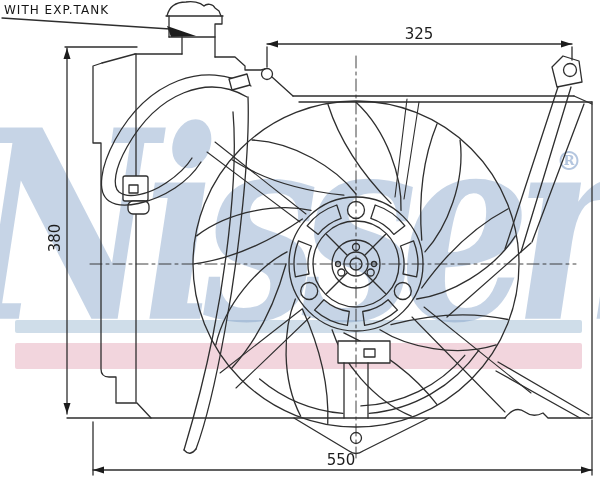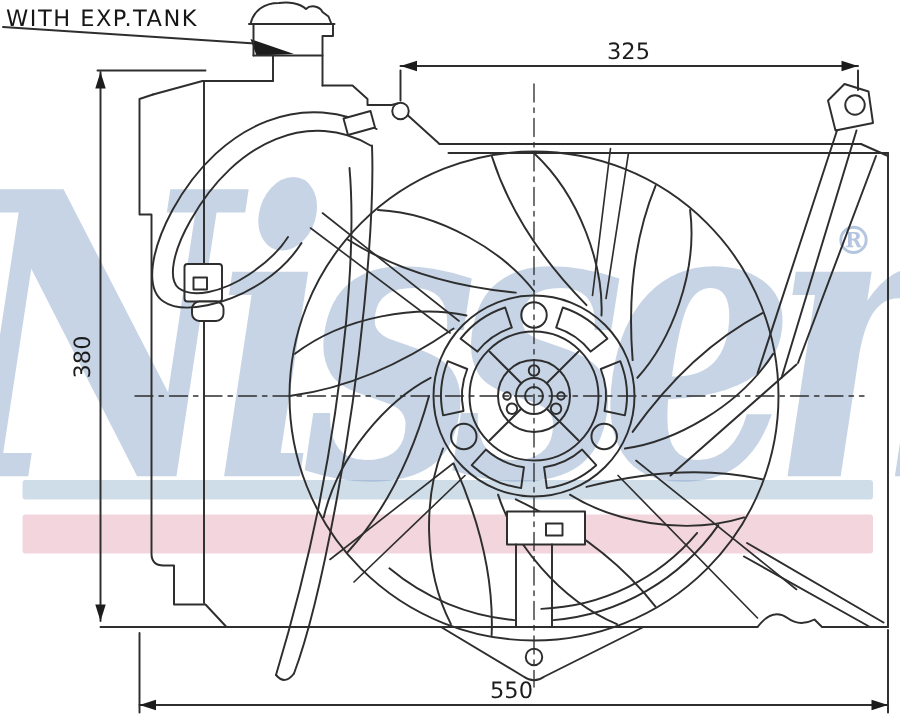--- a/index.html
+++ b/index.html
@@ -10,21 +10,21 @@
   #stripe-pink{top:343px;height:26px;background:#f2d5dd;}
   #watermark{position:absolute;left:-28px;top:96px;z-index:2;
              font-family:"DejaVu Serif",serif;font-style:italic;font-weight:bold;
              font-size:205px;line-height:1;letter-spacing:-17px;
              color:rgba(118,152,196,0.42);transform:scaleY(1.28);transform-origin:0 0;
              white-space:nowrap;pointer-events:none;}
   #watermark-reg{position:absolute;left:556px;top:146px;z-index:2;
              font-family:"DejaVu Serif",serif;font-size:26px;font-weight:bold;
              color:rgba(118,152,196,0.55);}
   #label-exp-tank{position:absolute;left:4px;top:3px;z-index:4;
-             font-size:15px;letter-spacing:1px;color:#161616;}
+             font-size:12px;letter-spacing:1px;color:#161616;}
   svg{position:absolute;left:0;top:0;z-index:3;}
   text.dim{font-family:"DejaVu Sans",sans-serif;font-size:15px;fill:#1c1c1c;}
 </style>
 </head>
 <body>
 
 <div id="stage">
 
   <div id="stripe-blue" class="stripe"></div>
   <div id="stripe-pink" class="stripe"></div>

